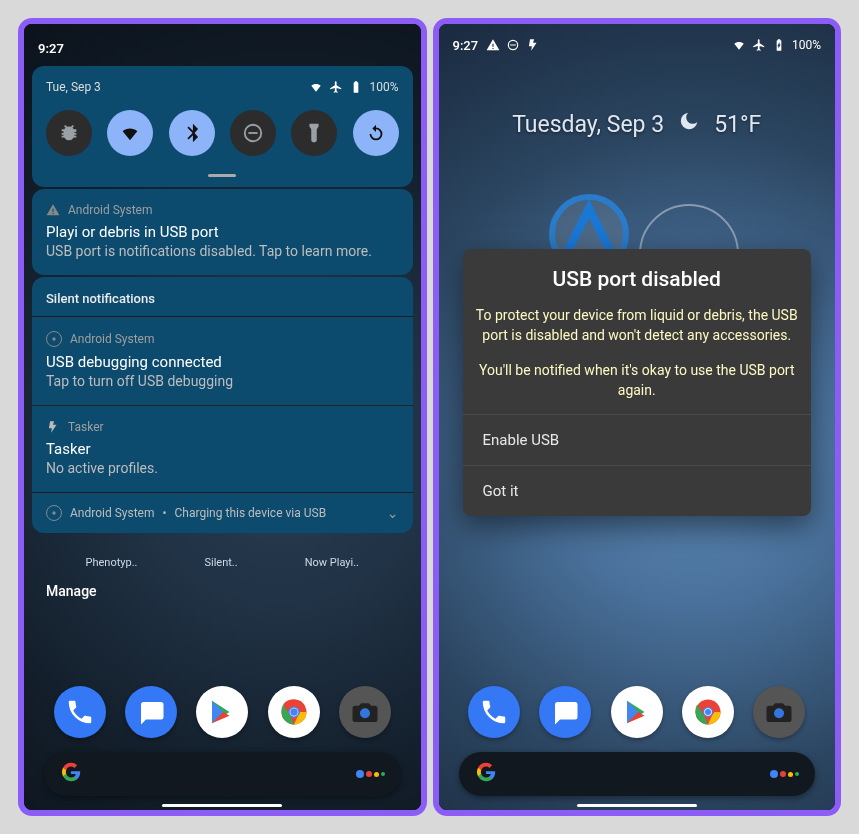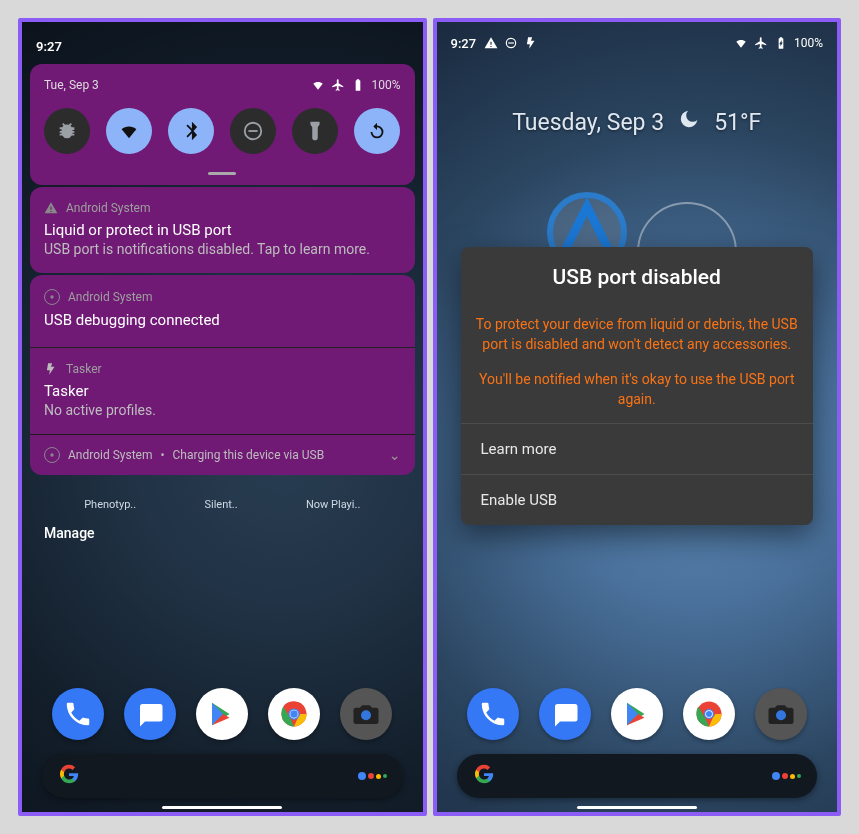--- a/index.html
+++ b/index.html
@@ -8,22 +8,22 @@
     font-family: Roboto, "Helvetica Neue", Arial, sans-serif;
     width: 859px;
     height: 834px;
     padding: 18px;
     display: flex;
     gap: 6px;
   }
   .phone {
     position: relative;
     flex: 1;
-    border: 4px solid #8b5cf6;
-    border-radius: 2px;
+    border: 6px solid #8b5cf6;
+    border-radius: 14px;
     overflow: hidden;
     background: #000;
   }
   
   .wallpaper {
     position: absolute; inset: 0;
     background: radial-gradient(circle at 65% 55%, #5b88b5 0%, #49709a 30%, #2b4560 65%, #1a2a3f 100%);
   }
   
   .wp-circle {
@@ -41,21 +41,21 @@
   }
   .status-time { font-weight: 600; }
   .status-right { margin-left: auto; display: flex; align-items: center; gap: 6px; font-size: 12px; }
   .shade-dim {
     position: absolute; inset: 0;
     background: rgba(0,0,0,0.55);
   }
   .panel {
     position: relative;
     margin: 2px 8px;
-    background: #701a75;
+    background: #0c4a6e;
     border-radius: 12px;
     color: #e6e6e6;
     overflow: hidden;
   }
   .qs-header {
     display: flex; align-items: center; justify-content: space-between;
     padding: 14px 14px 6px 14px;
     font-size: 12px; color: #ddd;
   }
   .qs-tiles {
@@ -141,22 +141,22 @@
     margin-top:50px; text-shadow:0 1px 3px rgba(0,0,0,0.5);
     display:flex;align-items:center;justify-content:center;gap:14px;
   }
   .dialog {
     position: absolute; left: 24px; right: 24px; top: 225px;
     background: #3a3a3a; color:#e8e8e8;
     border-radius: 8px; overflow:hidden;
     box-shadow:0 10px 30px rgba(0,0,0,0.5);
     padding-top: 18px;
   }
-  .dialog h1{font-size:21px;font-weight:500;text-align:center;color:#fff;margin-bottom:25px;}
-  .dialog p{font-size:14px;text-align:center;color:#f97316;line-height:1.45;padding:0 8px;margin-bottom:14px;}
+  .dialog h1{font-size:21px;font-weight:500;text-align:center;color:#fff;margin-bottom:14px;}
+  .dialog p{font-size:14px;text-align:center;color:#fef9c3;line-height:1.45;padding:0 8px;margin-bottom:14px;}
   .dialog .btn{
     padding:16px 20px;font-size:15px;color:#e8e8e8;
     border-top:1px solid #4c4c4c;
   }
   .icon-mini{display:inline-flex;width:14px;height:14px;}
   .smallcircle{width:16px;height:16px;border-radius:50%;display:inline-flex;align-items:center;justify-content:center;}
   .stack { position:relative; z-index:2;}
 </style>
 </head>
 <body>
@@ -232,37 +232,39 @@
     <div class="panel">
       <div class="notif">
         <div class="notif-app-row">
           <span class="icon-mini">
             <svg viewBox="0 0 24 24" fill="#888">
                 <path d="M12 2L1 21h22zM11 10h2v5h-2zm0 7h2v2h-2z"></path>
               </svg>
           </span>
           <span>Android System</span>
         </div>
-        <div class="notif-title">Liquid or protect in USB port</div>
+        <div class="notif-title">Playi or debris in USB port</div>
         <div class="notif-body">USB port is notifications disabled. Tap to learn more.</div>
       </div>
     </div>
 
     <div class="panel">
+      <div class="silent-hdr">Silent notifications</div>
 
       <div class="notif">
         <div class="notif-app-row">
           <span class="smallcircle" style="border:1.5px solid #888">
             <svg viewBox="0 0 24 24" width="10" height="10" fill="#888">
                 <circle cx="12" cy="12" r="4"></circle>
               </svg>
           </span>
           <span>Android System</span>
         </div>
         <div class="notif-title">USB debugging connected</div>
+        <div class="notif-body">Tap to turn off USB debugging</div>
       </div>
 
       <div class="notif">
         <div class="notif-app-row">
           <span class="icon-mini">
             <svg viewBox="0 0 24 24" fill="#bbb">
                 <path d="M7 2l-2 12h5l-1 8 9-14h-6l2-6z"></path>
               </svg>
           </span>
           <span>Tasker</span>
@@ -404,22 +406,22 @@
           <path d="M21 13A9 9 0 1111 3a7 7 0 0010 10z"></path>
         </svg>
     </span>
     <span>51°F</span>
   </div>
 
   <div class="dialog">
     <h1>USB port disabled</h1>
     <p>To protect your device from liquid or debris, the USB port is disabled and won't detect any accessories.</p>
     <p>You'll be notified when it's okay to use the USB port again.</p>
-    <div class="btn">Learn more</div>
     <div class="btn">Enable USB</div>
+    <div class="btn">Got it</div>
   </div>
 
   <div class="dock">
     <div class="app-icon" style="background:#3478f6">
       <svg viewBox="0 0 24 24" fill="#fff">
           <path d="M6.6 10.8a15 15 0 006.6 6.6l2.2-2.2a1 1 0 011-.25 11 11 0 003.6.6 1 1 0 011 1V20a1 1 0 01-1 1A17 17 0 013 4a1 1 0 011-1h3.4a1 1 0 011 1 11 11 0 00.6 3.6 1 1 0 01-.25 1z"></path>
         </svg>
     </div>
     <div class="app-icon" style="background:#3478f6">
       <svg viewBox="0 0 24 24" fill="#fff">

